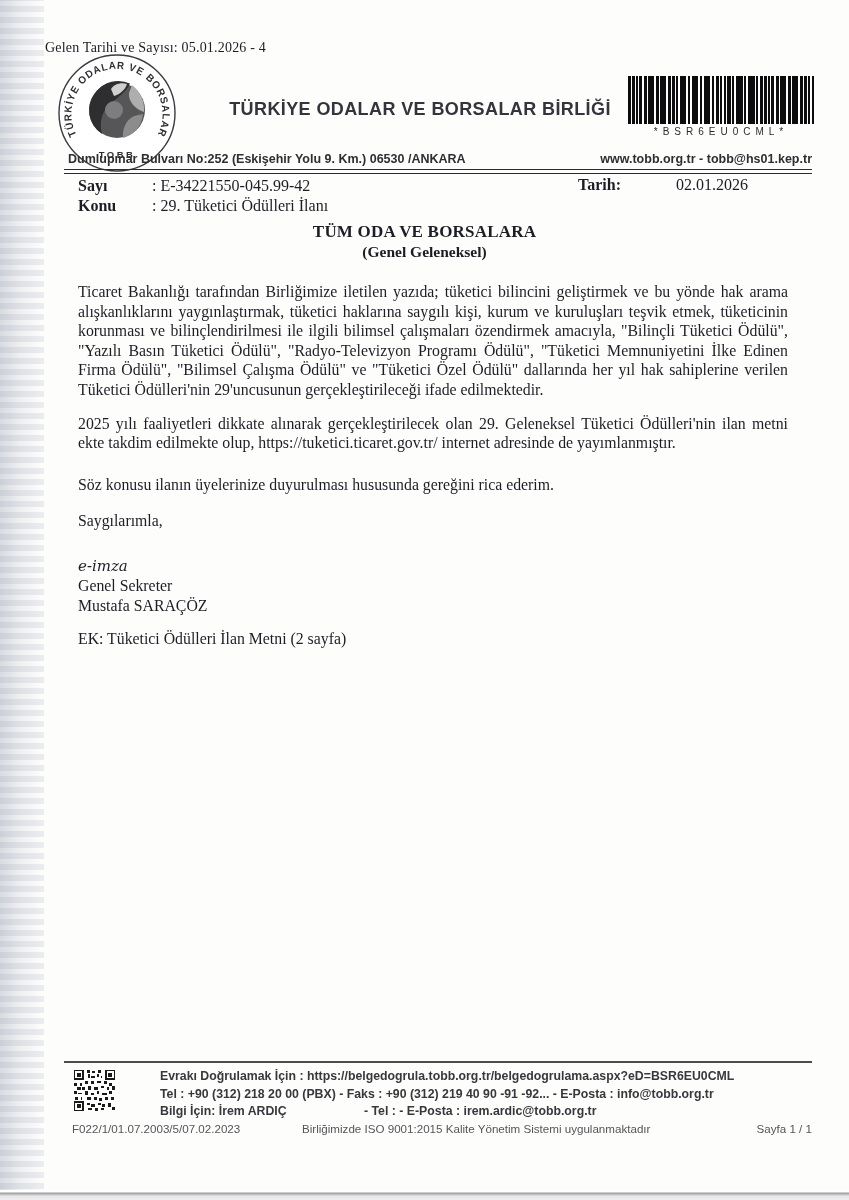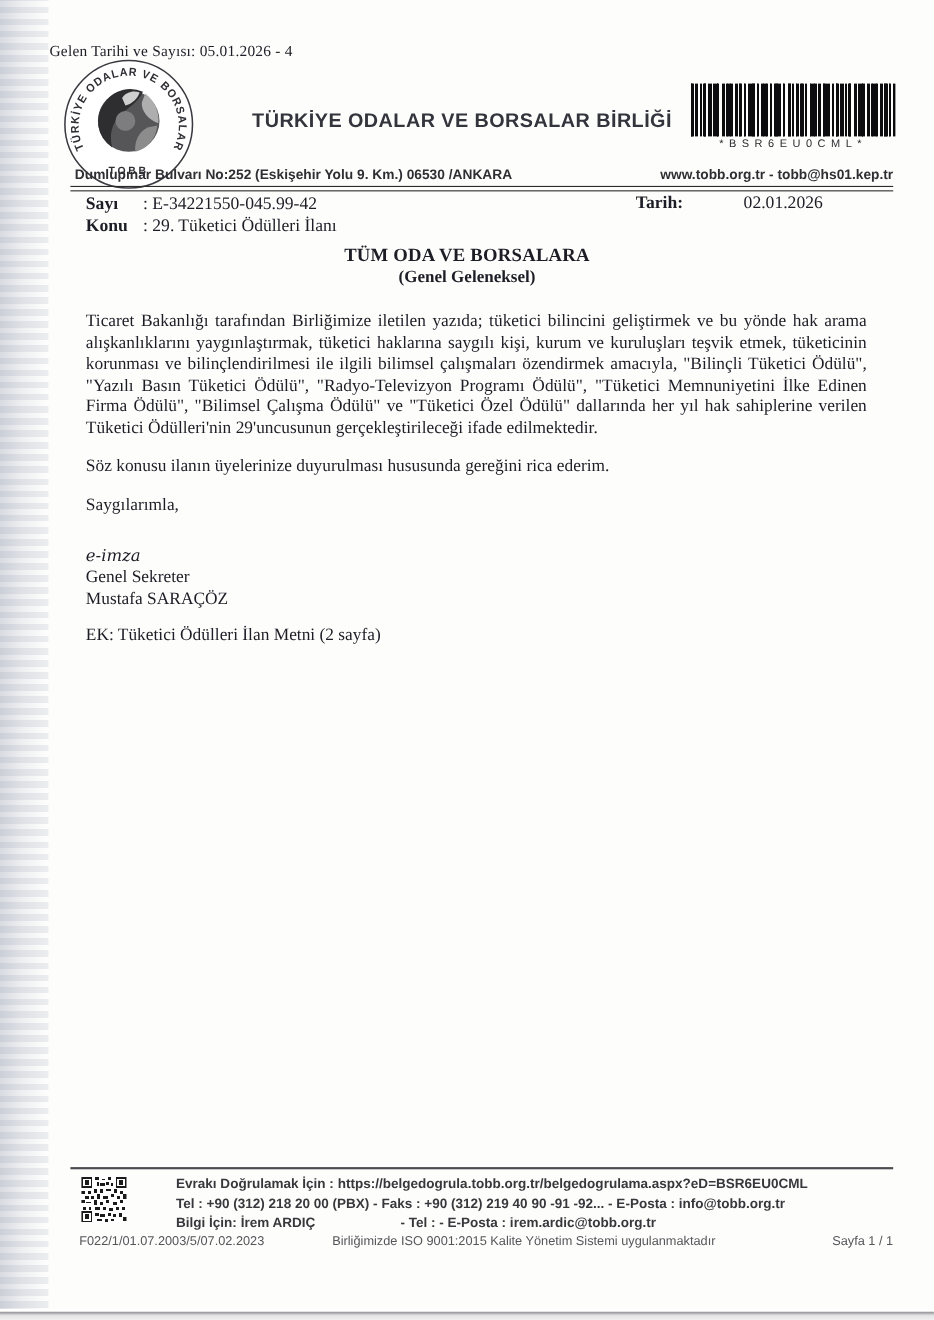--- a/index.html
+++ b/index.html
@@ -38,21 +38,21 @@
   .barcode-label{
     margin-top:2px;font-family:"Liberation Sans",sans-serif;font-weight:normal;
     font-size:10px;letter-spacing:5px;color:#2c2c30;white-space:nowrap;
   }
   .addr-row{left:68px;top:152px;width:744px;display:flex;justify-content:space-between;
     font-family:"Liberation Sans",sans-serif;font-weight:bold;font-size:12.5px;color:#2e2e33;}
   .double-rule{left:64px;top:169px;width:748px;height:3px;
     border-top:1.6px solid #2b2b2e;border-bottom:1.2px solid #2b2b2e;}
   
   .meta{left:78px;top:176px;width:710px;font-size:16px;}
-  .meta-row{display:flex;line-height:20px;}
+  .meta-row{display:flex;line-height:20px;gap:22px;}
   .meta-label{font-weight:bold;width:52px;}
   .tarih-label{left:578px;top:176px;font-weight:bold;font-size:16px;}
   .tarih-value{left:676px;top:176px;font-size:16px;}
   
   .recipient{left:0;top:222px;width:849px;text-align:center;font-weight:bold;font-size:17px;letter-spacing:.2px;}
   .recipient-sub{left:0;top:243px;width:849px;text-align:center;font-weight:bold;font-size:15.5px;}
   
   .body-block{left:78px;top:282px;width:710px;font-size:15.8px;line-height:19.6px;}
   .body-block p{margin:0;text-align:justify;}
   .p1{margin-bottom:14px !important;}
@@ -129,20 +129,21 @@
   </div>
 </div>
 <div class="abs tarih-label">Tarih:</div>
 <div class="abs tarih-value">02.01.2026</div>
 
 <div class="abs recipient">TÜM ODA VE BORSALARA</div>
 <div class="abs recipient-sub">(Genel Geleneksel)</div>
 
 <div class="abs body-block">
   <p class="p1">Ticaret Bakanlığı tarafından Birliğimize iletilen yazıda; tüketici bilincini geliştirmek ve bu yönde hak arama alışkanlıklarını yaygınlaştırmak, tüketici haklarına saygılı kişi, kurum ve kuruluşları teşvik etmek, tüketicinin korunması ve bilinçlendirilmesi ile ilgili bilimsel çalışmaları özendirmek amacıyla, "Bilinçli Tüketici Ödülü", "Yazılı Basın Tüketici Ödülü", "Radyo-Televizyon Programı Ödülü", "Tüketici Memnuniyetini İlke Edinen Firma Ödülü", "Bilimsel Çalışma Ödülü" ve "Tüketici Özel Ödülü" dallarında her yıl hak sahiplerine verilen Tüketici Ödülleri'nin 29'uncusunun gerçekleştirileceği ifade edilmektedir.</p>
+  <p class="p2">2025 yılı faaliyetleri dikkate alınarak gerçekleştirilecek olan 29. Geleneksel Tüketici Ödülleri'nin ilan metni ekte takdim edilmekte olup, https://tuketici.ticaret.gov.tr/ internet adresinde de yayımlanmıştır.</p>
   <p class="p3">Söz konusu ilanın üyelerinize duyurulması hususunda gereğini rica ederim.</p>
   <p class="closing">Saygılarımla,</p>
   <div class="esig">e-imza</div>
   <div class="sig-line">Genel Sekreter</div>
   <div class="sig-line">Mustafa SARAÇÖZ</div>
   <div class="attachment">EK: Tüketici Ödülleri İlan Metni (2 sayfa)</div>
 </div>
 
 <div class="abs footer-rule"></div>
 

